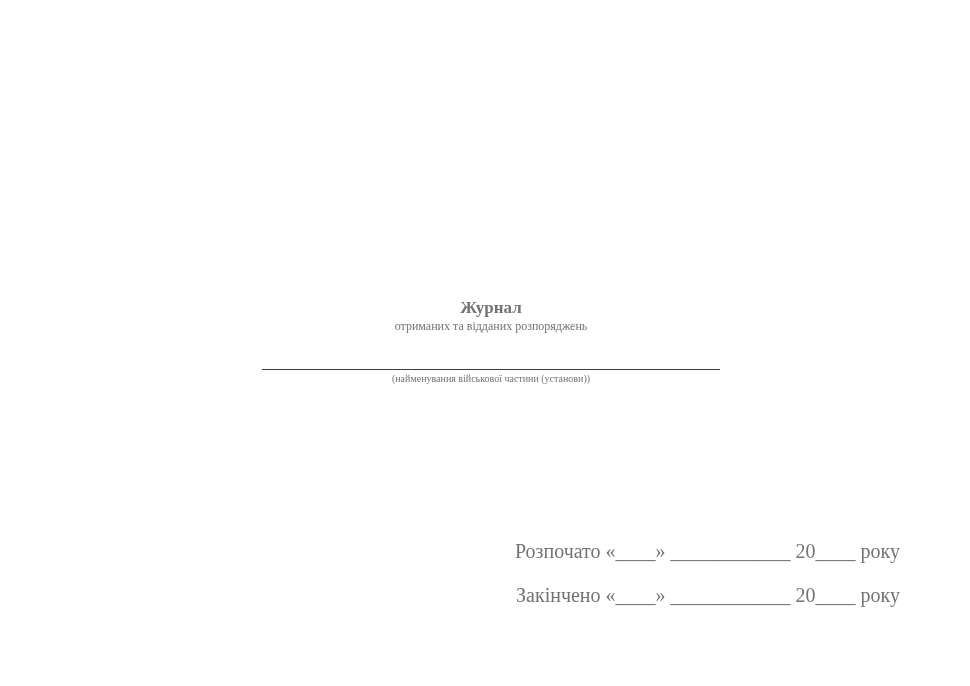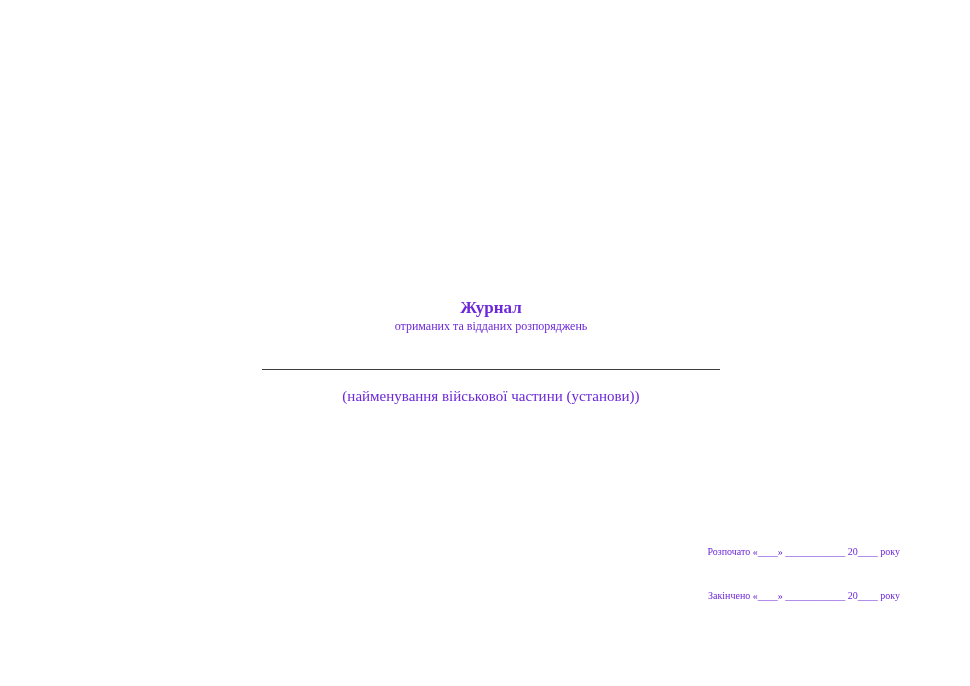--- a/index.html
+++ b/index.html
@@ -10,21 +10,21 @@
     background: #ffffff;
   }
 
   .page {
     position: relative;
     width: 970px;
     height: 686px;
     background: #ffffff;
     overflow: hidden;
     font-family: "Liberation Serif", "DejaVu Serif", serif;
-    color: #6d28d9;
+    color: #737373;
   }
 
   .header-block {
     position: absolute;
     left: 262px;
     top: 298px;
     width: 458px;
     text-align: center;
   }
 
@@ -47,31 +47,31 @@
     width: 458px;
     text-align: center;
   }
 
   .fill-line {
     height: 0;
     border-top: 1px solid #3d3d3d;
   }
 
   .name-caption {
-    font-size: 15px;
+    font-size: 10px;
     line-height: 16px;
-    margin-top: 18px;
+    margin-top: 1px;
   }
 
   .reg-block {
     position: absolute;
     right: 70px;
     top: 543px;
     text-align: right;
-    font-size: 10px;
+    font-size: 20px;
   }
 
   .reg-line {
     line-height: 17px;
     white-space: nowrap;
   }
 
   .reg-line + .reg-line {
     margin-top: 27px;
   }

